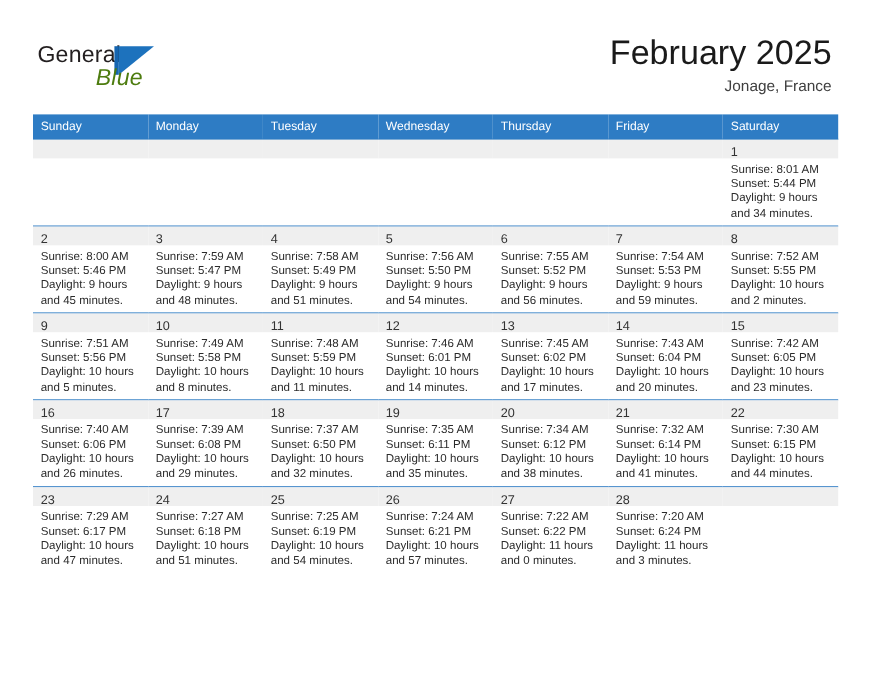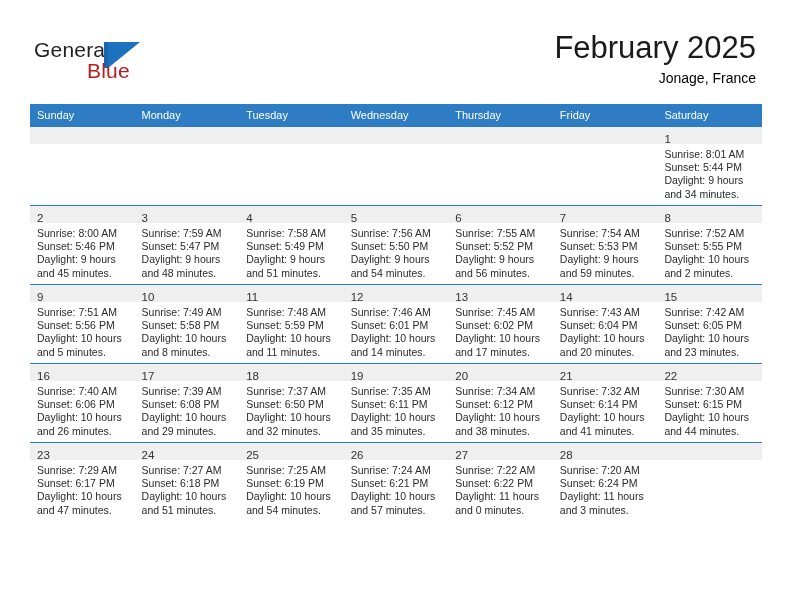--- a/index.html
+++ b/index.html
@@ -46,22 +46,23 @@
     letter-spacing: 0.2px;
     color: #231f20;
     line-height: 24px;
   }
   .brand-blue {
     position: absolute;
     left: 53px;
     top: 21px;
     font-size: 21px;
     letter-spacing: 0.2px;
-    color: #b91c1c;
+    color: #4d7c0f;
     line-height: 24px;
+    font-style: italic;
   }
   .brand-mark {
     position: absolute;
     left: 70px;
     top: 4px;
     width: 36px;
     height: 26px;
   }
   .brand-mark .bar {
     position: absolute;
@@ -88,21 +89,21 @@
     text-align: right;
   }
   .cal-title {
     font-size: 31px;
     color: #1a1a1a;
     line-height: 32px;
     white-space: nowrap;
   }
   .cal-subtitle {
     font-size: 14px;
-    color: #000000;
+    color: #404040;
     line-height: 20px;
     margin-top: 4px;
     white-space: nowrap;
   }
 
   
   .calendar {
     position: absolute;
     left: 30px;
     top: 104px;

